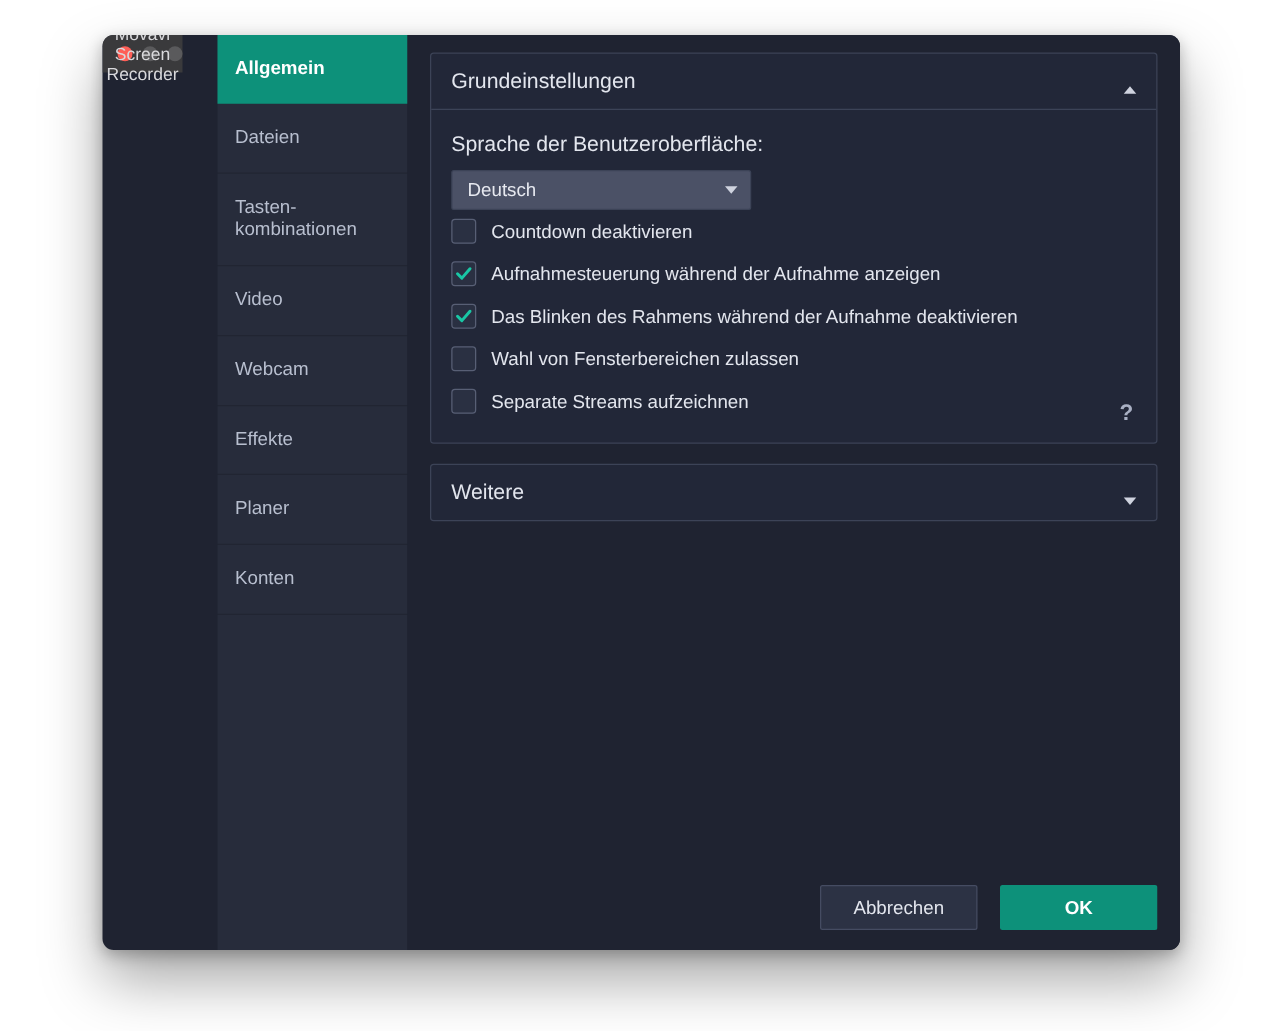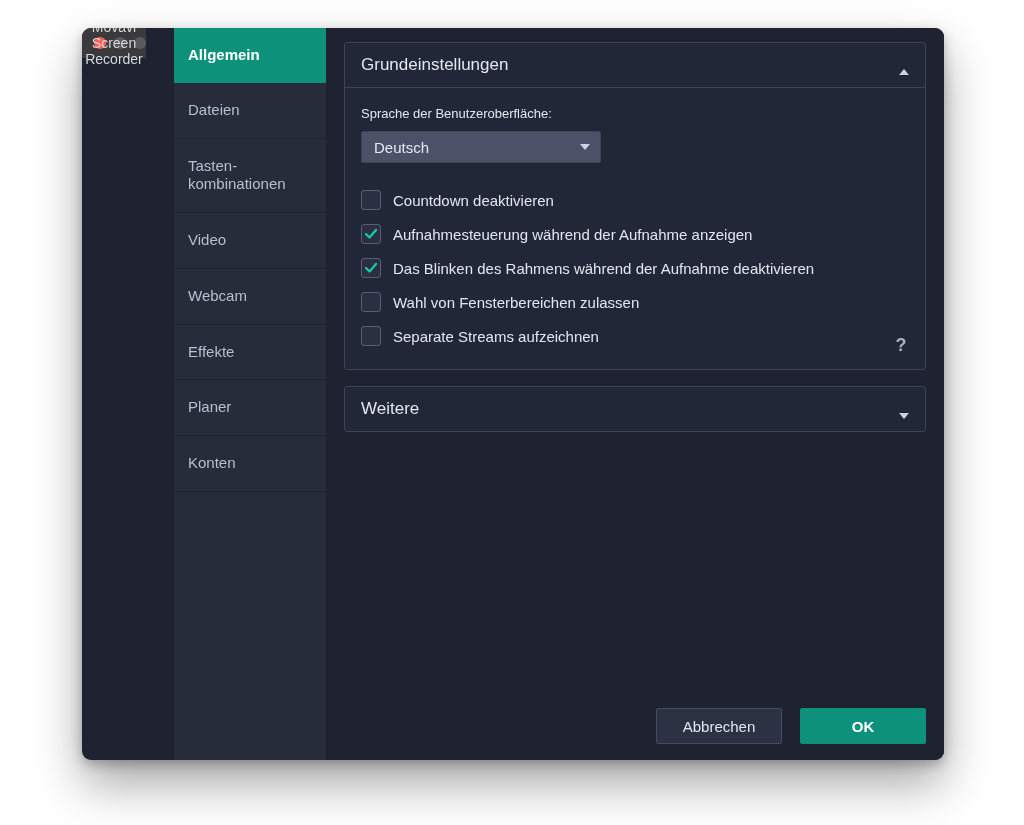--- a/index.html
+++ b/index.html
@@ -110,40 +110,39 @@
     cursor: pointer;
     border-bottom: 1px solid #3c4357;
   }
   .panel-header.collapsed { border-bottom: none; }
   .panel-body {
     padding: 18px 16px 16px 16px;
     position: relative;
   }
 
   .field-label {
-    font-size: 13px;
+    font-size: 17px;
     color: #e3e6ee;
     margin-bottom: 10px;
     display: block;
   }
 
   .select {
     width: 240px;
     height: 32px;
     background: #4b5166;
     border: 1px solid #3c4357;
     border-radius: 2px;
     color: #e7e9f0;
     display: flex;
     align-items: center;
     justify-content: space-between;
     padding: 0 10px 0 12px;
     font-size: 15px;
     cursor: pointer;
-    margin-bottom: 20px;
   }
 
   .check-row {
     display: flex;
     align-items: center;
     gap: 12px;
     padding: 7px 0;
   }
   .checkbox {
     width: 20px; height: 20px;

